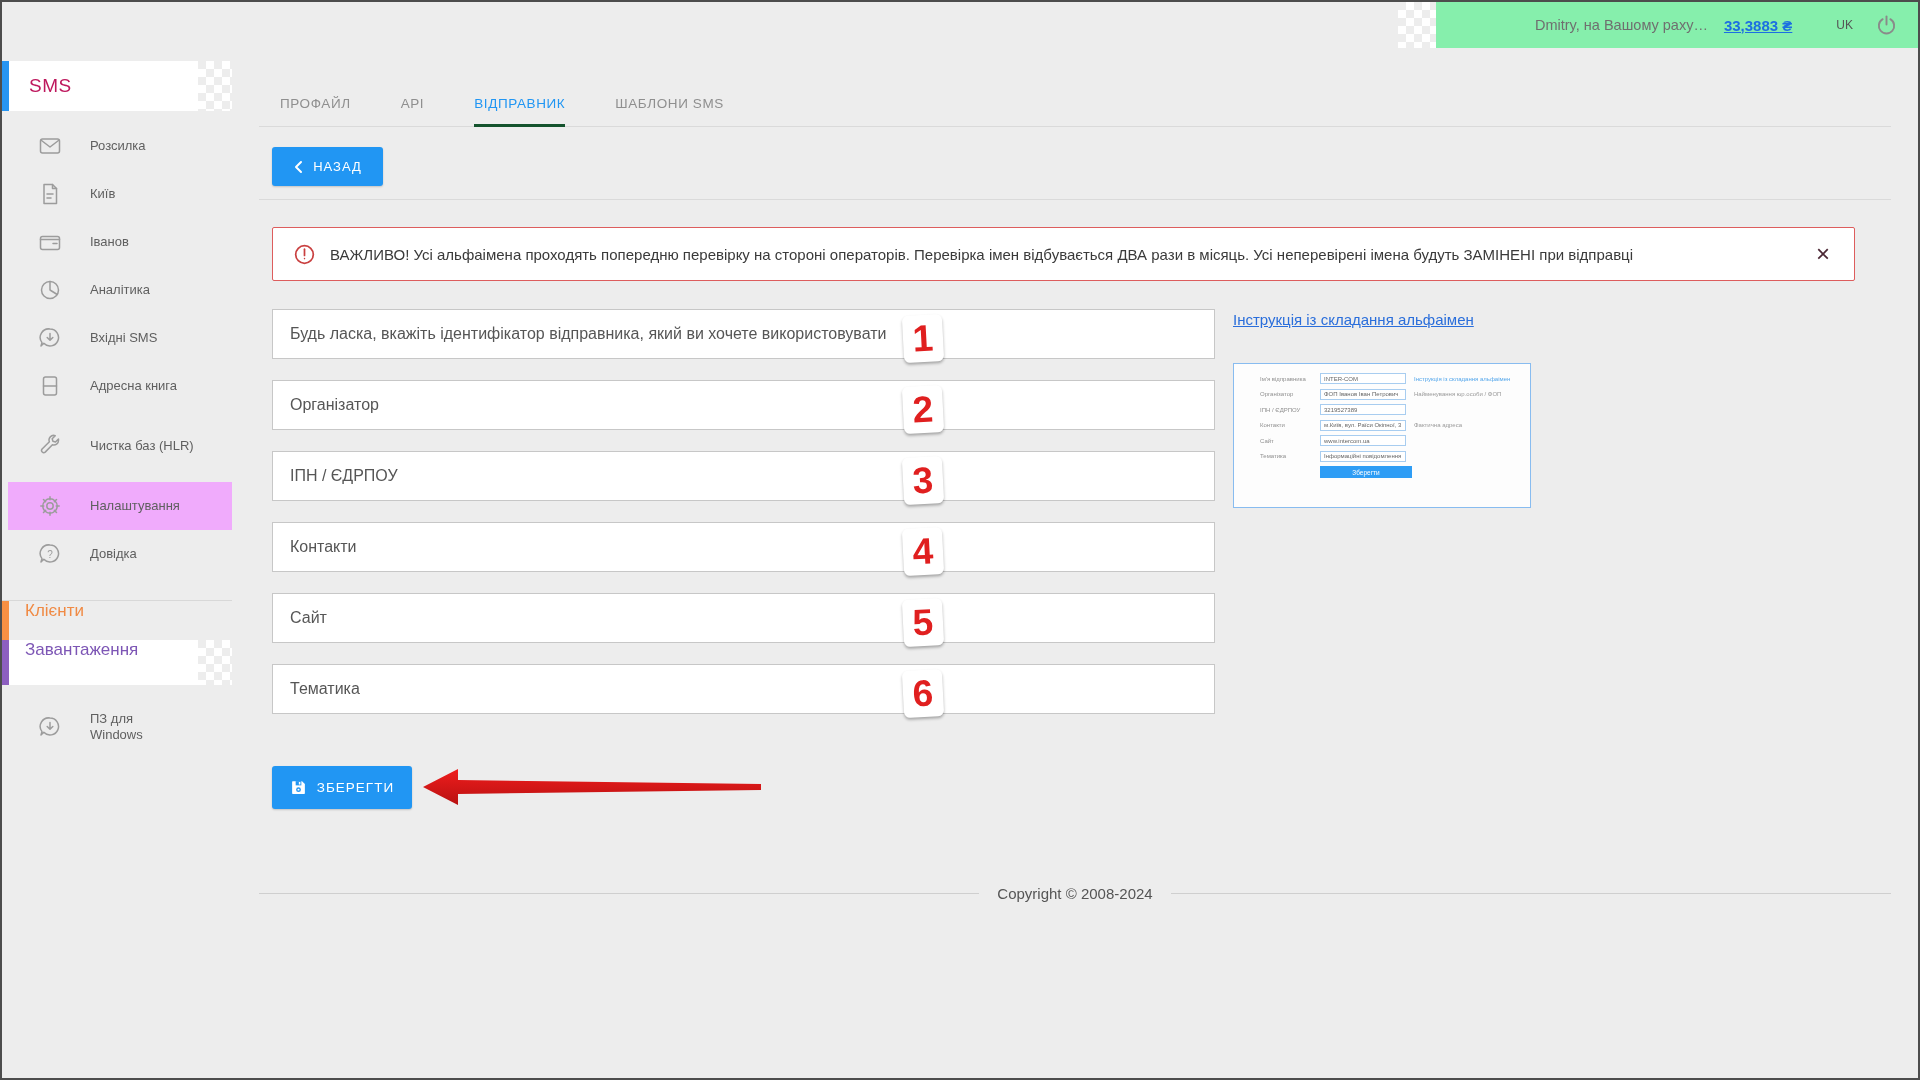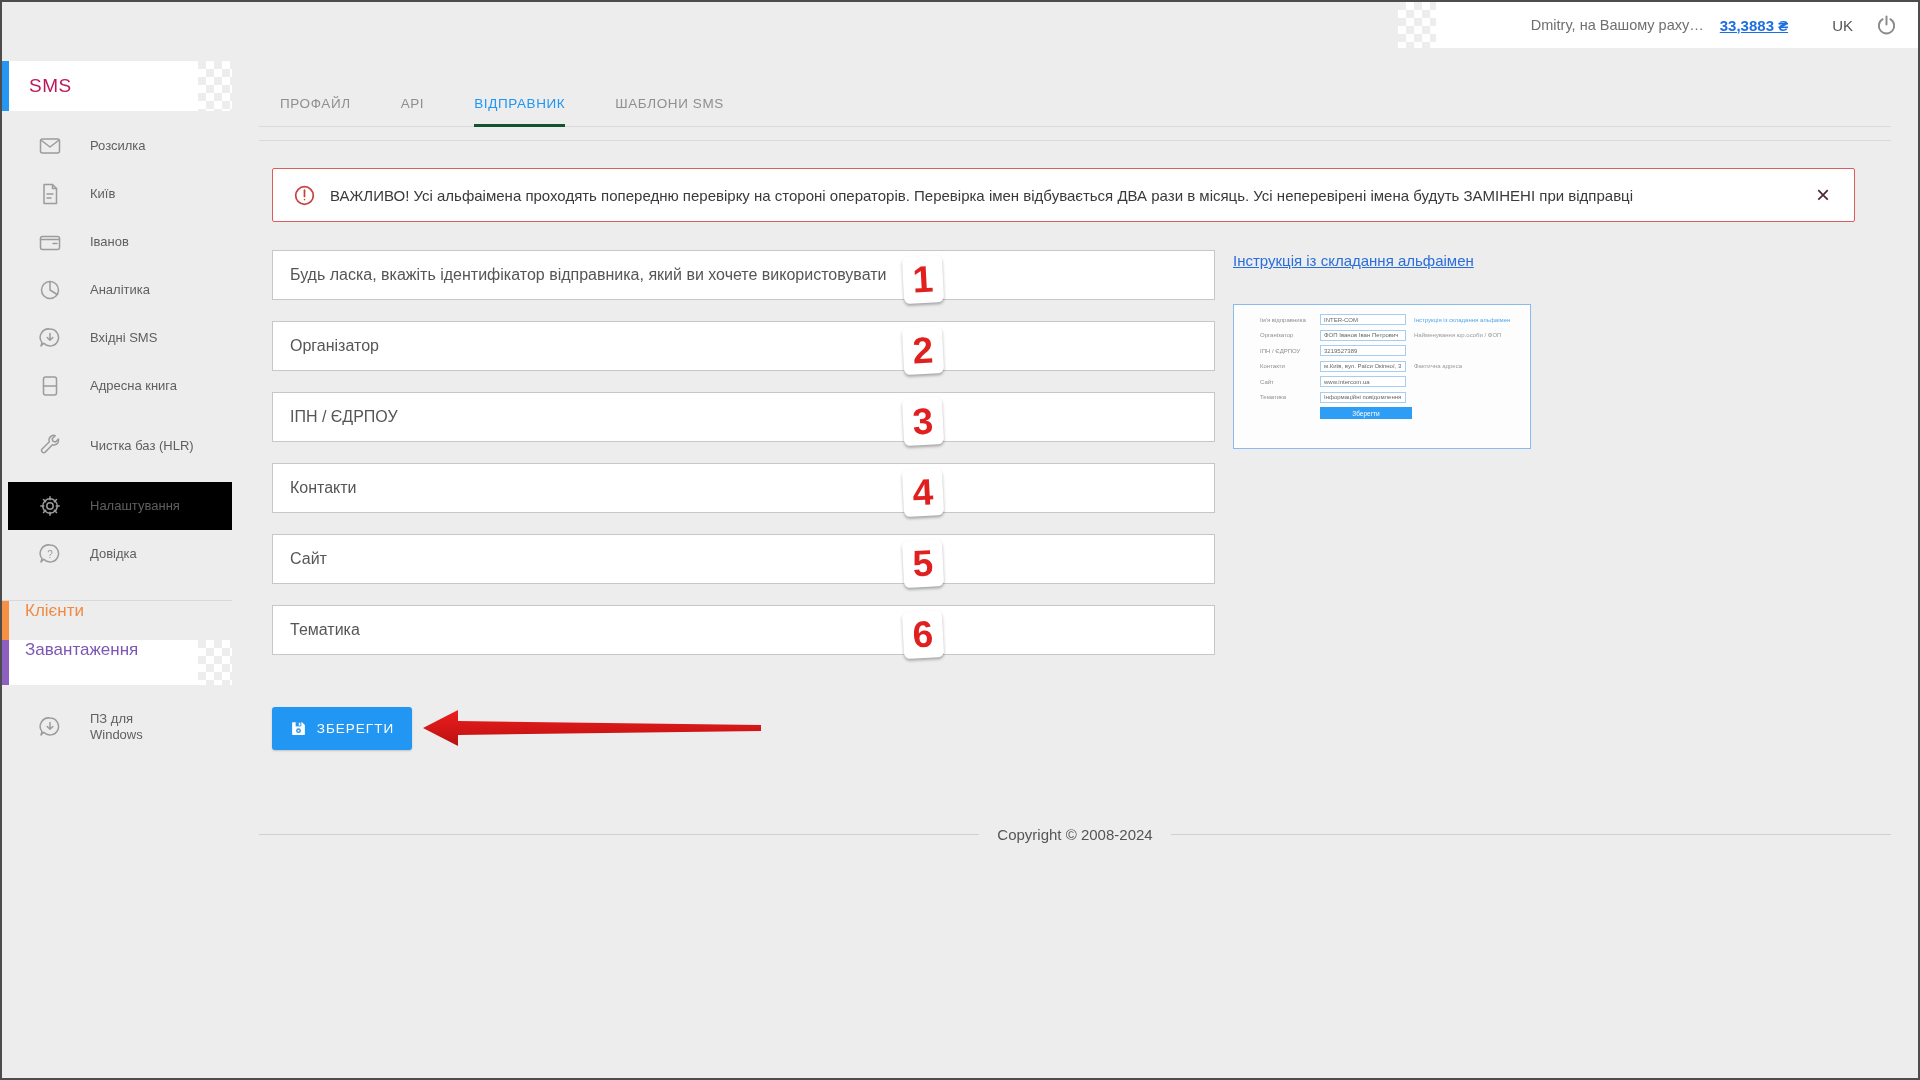--- a/index.html
+++ b/index.html
@@ -6,45 +6,45 @@
   html,body { width:1920px; height:1080px; }
   body { font-family:"Liberation Sans", sans-serif; background:#ededed; }
   .page { position:relative; width:1920px; height:1080px; background:#ededed;
           border:2px solid #4d4d4d; overflow:hidden; }
 
   
   .checker { background:repeating-conic-gradient(#ffffff 0% 25%, transparent 0% 50%);
              background-size:16px 16px; }
 
   
-  .topbar { position:absolute; top:0; right:0; width:482px; height:46px; background:#ffffff;
+  .topbar { position:absolute; top:0; right:0; width:482px; height:46px; background:#86efac;
             display:flex; align-items:center; justify-content:flex-end; gap:16px; padding-right:20px; }
   .topbar .tb-checker { position:absolute; left:-38px; top:0; width:38px; height:46px; }
   .user-text { color:#6f6f6f; font-size:14.5px; white-space:nowrap; }
   .balance { color:#1c6fe2; font-size:15px; font-weight:bold; text-decoration:underline; white-space:nowrap; cursor:pointer; }
   .lang { display:flex; align-items:center; gap:6px; cursor:pointer; }
   .flag { width:22px; height:14px; border-radius:1px; overflow:hidden; display:inline-block; }
   .flag .b { height:7px; background:#4f7fd0; } .flag .y { height:7px; background:#f2c94c; }
-  .lang-label { color:#555; font-size:15px; }
+  .lang-label { color:#555; font-size:12px; }
   .power { margin-left:6px; cursor:pointer; display:flex; align-items:center; }
 
   
   .sidebar { position:absolute; left:0; top:0; width:230px; height:100%; }
   .sms-box { position:relative; margin-top:59px; height:50px; }
   .sms-bar { position:absolute; left:0; top:0; width:7px; height:50px; background:#2795f2; }
   .sms-white { position:absolute; left:7px; top:0; width:189px; height:50px; background:#fff;
                display:flex; align-items:center; }
   .sms-white span { margin-left:20px; color:#be185d; font-size:19px; letter-spacing:.5px; }
   .sms-checker { position:absolute; left:196px; top:0; width:34px; height:50px; }
 
   .menu { margin-top:11px; }
   .side-item { position:relative; margin-left:6px; min-height:48px; display:flex; align-items:center; cursor:pointer; }
   .side-item .ic { width:24px; height:24px; margin-left:30px; flex:0 0 24px; display:flex; align-items:center; justify-content:center; }
   .side-item .lbl { margin-left:28px; width:132px; color:#5f5f5f; font-size:13px; line-height:1.25; }
-  .side-item.active { background:#000000; }
+  .side-item.active { background:#f0abfc; }
   .side-item.tall { min-height:72px; }
   svg.oicon { stroke:#9c9c9c; fill:none; stroke-width:1.5; stroke-linecap:round; stroke-linejoin:round; }
 
   .side-divider { margin-top:22px; border-top:1px solid #d8d8d8; }
   .sec-row { position:relative; height:38px; display:flex; align-items:flex-start; cursor:pointer; }
   .sec-bar { position:absolute; left:0; top:0; bottom:0; width:7px; }
   .sec-clients { height:39px; }
   .sec-clients .sec-bar { background:#f79043; }
   .sec-clients .sec-lbl { margin-left:23px; color:#f08a44; font-size:17px; }
   .sec-downloads { height:45px; }
@@ -246,20 +246,28 @@
 
   <div class="main">
 
     <div class="tabs">
       <span class="tab">ПРОФАЙЛ</span>
       <span class="tab">API</span>
       <span class="tab active">ВІДПРАВНИК</span>
       <span class="tab">ШАБЛОНИ SMS</span>
     </div>
 
+    <div class="back-row">
+      <button class="btn-blue btn-back">
+        <svg width="10" height="14" viewBox="0 0 10 14" style="fill:none;stroke:#fff;stroke-width:2;stroke-linecap:round;stroke-linejoin:round;">
+            <polyline points="8,2 3,7 8,12"></polyline>
+          </svg>
+        <span>НАЗАД</span>
+      </button>
+    </div>
     <div class="row-divider"></div>
 
     <div class="warning">
       <svg width="23" height="23" viewBox="0 0 24 24" style="flex:0 0 23px;stroke:#c94040;fill:none;stroke-width:1.8;stroke-linecap:round;">
         <circle cx="12" cy="12" r="9.2"></circle>
           <line x1="12" y1="6.5" x2="12" y2="13"></line>
           <circle cx="12" cy="16.3" r="0.8" fill="#c94040" stroke="none"></circle>
       </svg>
       <span class="txt">ВАЖЛИВО! Усі альфаімена проходять попередню перевірку на стороні операторів. Перевірка імен відбувається ДВА рази в місяць. Усі неперевірені імена будуть ЗАМІНЕНІ при відправці</span>
       <span class="close">×</span>

